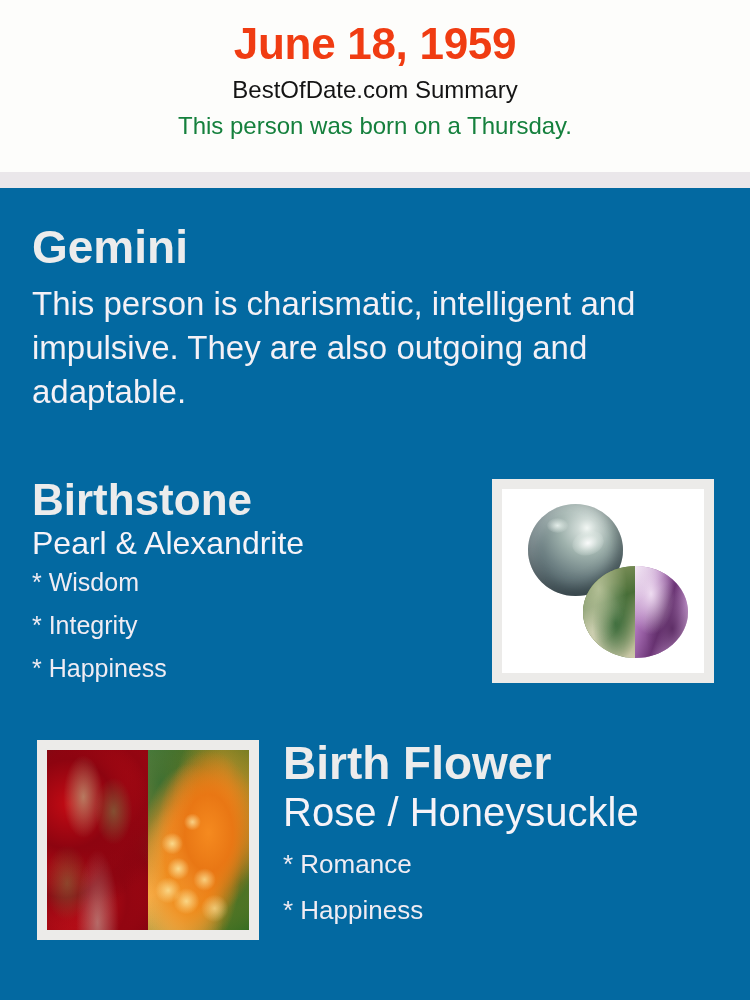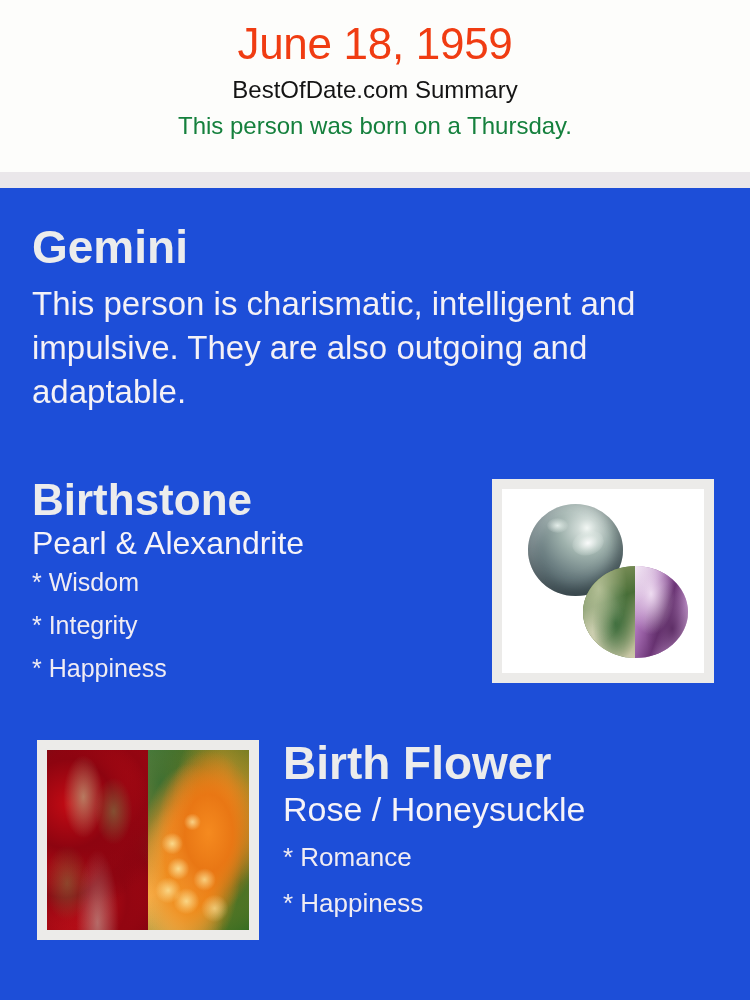--- a/index.html
+++ b/index.html
@@ -27,21 +27,21 @@
     top: 0;
     width: 750px;
     height: 172px;
     background: #fdfdfb;
     text-align: center;
     box-sizing: border-box;
     padding-top: 18px;
   }
   .header-date {
     font-size: 44px;
-    font-weight: normal;
+    font-weight: bold;
     color: #f03c12;
     line-height: 1.18;
     letter-spacing: -0.3px;
   }
   .header-subtitle {
     font-size: 24px;
     color: #141414;
     line-height: 1.35;
     margin-top: 4px;
   }
@@ -60,21 +60,21 @@
     background: #eae7ea;
   }
 
   
   .body-panel {
     position: absolute;
     left: 0;
     top: 188px;
     width: 750px;
     height: 812px;
-    background: #1d4ed8;
+    background: #0369a1;
   }
 
   
   .zodiac {
     position: absolute;
     left: 32px;
     top: 36px;
     width: 686px;
   }
   .zodiac-name {
@@ -276,21 +276,21 @@
   }
 
   
   .flower-block {
     position: absolute;
     left: 283px;
     top: 552px;
     width: 450px;
   }
   .flower-block .section-title { font-size: 46px; }
-  .flower-block .section-sub { font-size: 34px; }
+  .flower-block .section-sub { font-size: 40px; }
   .flower-block .bullet { font-size: 26px; margin-bottom: 20px; }
   .flower-block .bullet-list { margin-top: 16px; }
 </style>
 </head>
 <body>
 
 <div class="page">
 
   <div class="header">
     <div class="header-date">June 18, 1959</div>

